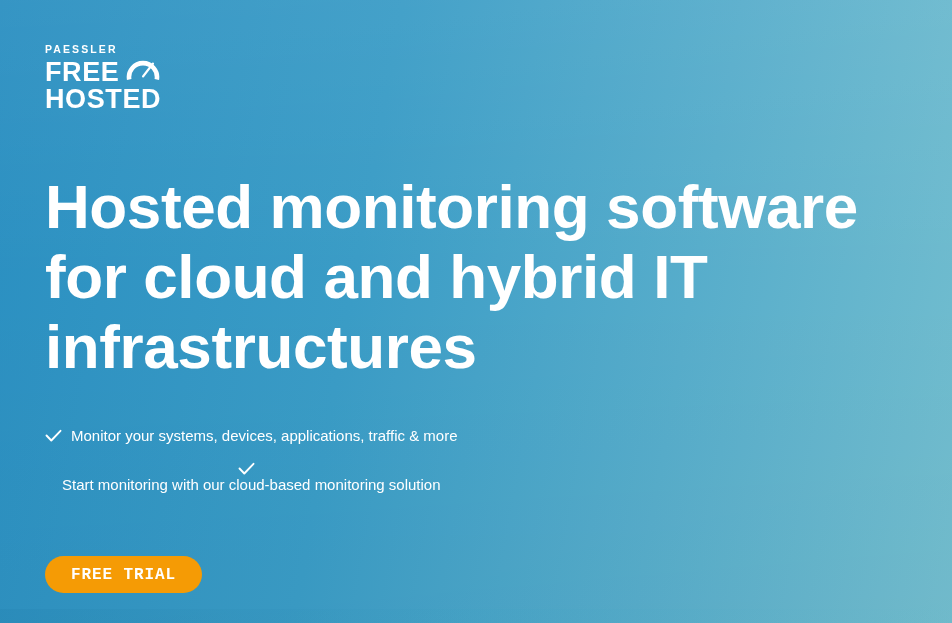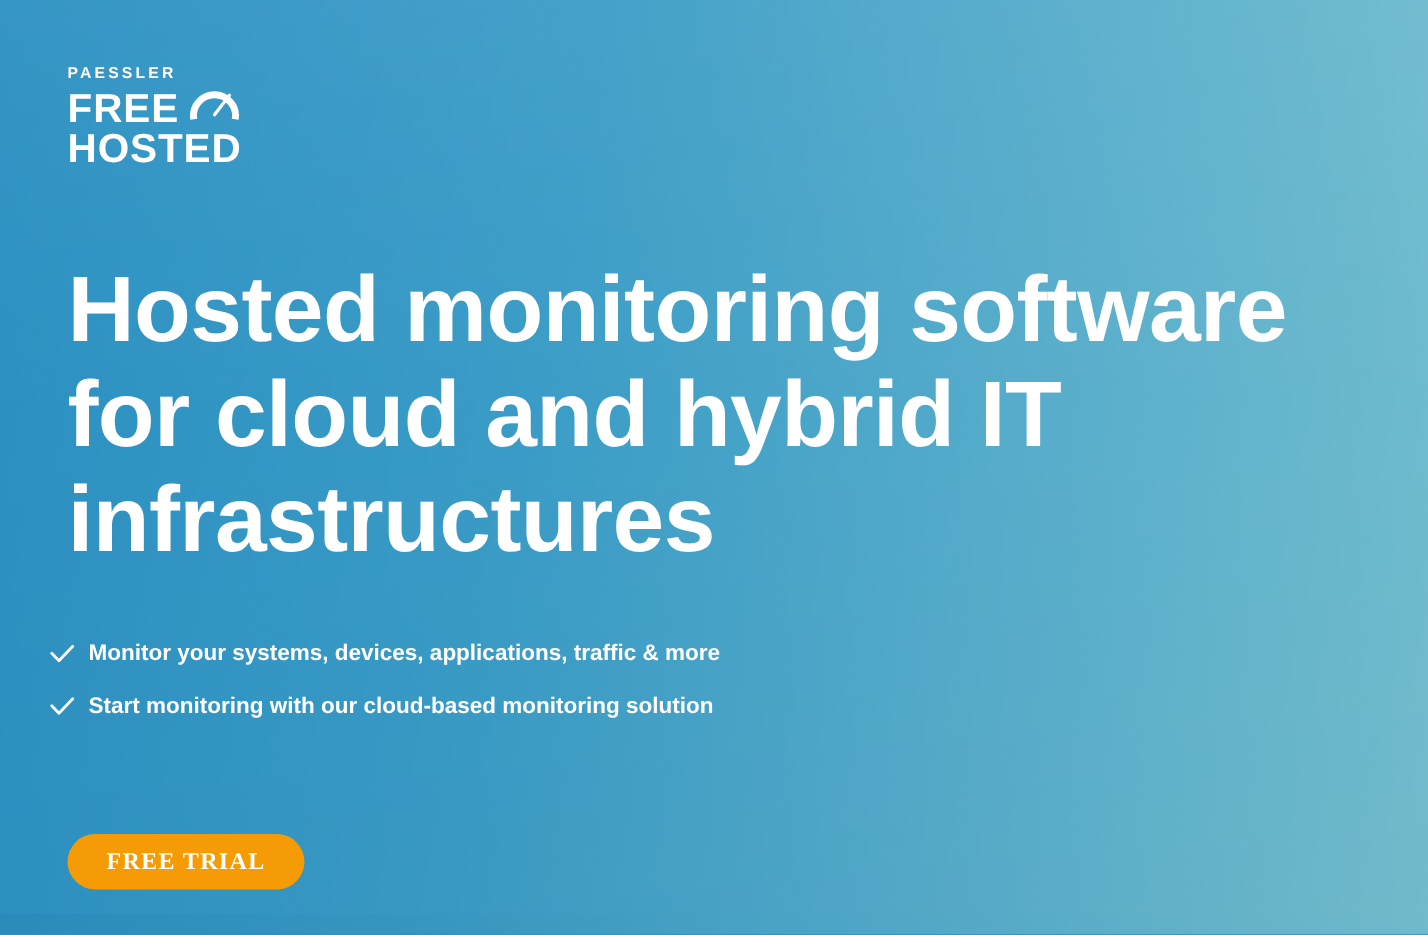--- a/index.html
+++ b/index.html
@@ -89,36 +89,35 @@
     color: #ffffff;
     font-size: 62px;
     font-weight: 700;
     line-height: 1.13;
     letter-spacing: -0.4px;
   }
 
   
   .bullets {
     position: absolute;
-    left: 33px;
+    left: 45px;
     top: 427px;
     margin: 0;
     padding: 0;
     list-style: none;
-    font-weight: bold;
   }
   .bullet {
     display: flex;
     align-items: center;
     margin-bottom: 16px;
     color: #ffffff;
     font-size: 15px;
     line-height: 1.25;
   }
-  .bullet:last-child { margin-bottom: 12px; }
+  .bullet:last-child { margin-bottom: 12px; flex-direction: column; }
   .bullet-check {
     width: 17px;
     height: 14px;
     margin-right: 9px;
     flex: 0 0 auto;
     display: block;
   }
   .bullet-text {
     display: block;
     white-space: nowrap;
@@ -131,21 +130,21 @@
     top: 556px;
     height: 37px;
     padding: 0 26px;
     display: inline-flex;
     align-items: center;
     justify-content: center;
     border: none;
     border-radius: 19px;
     background: #f59b05;
     color: #ffffff;
-    font-family: Liberation Serif, serif;
+    font-family: Liberation Mono, monospace;
     font-size: 16px;
     font-weight: bold;
     letter-spacing: 0.9px;
     cursor: pointer;
   }
 </style>
 </head>
 <body>
 
 <div class="hero">

